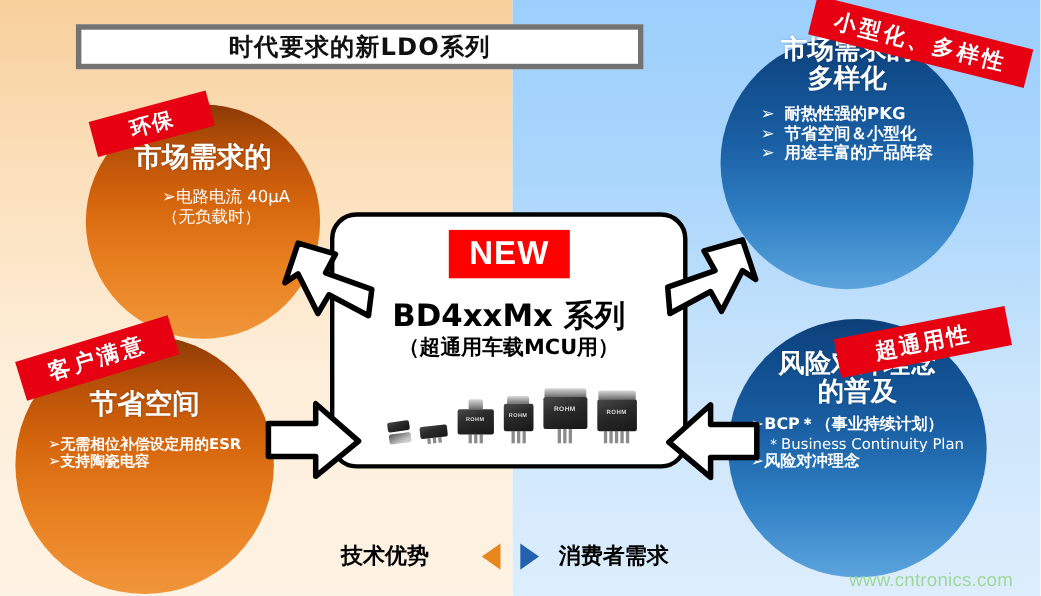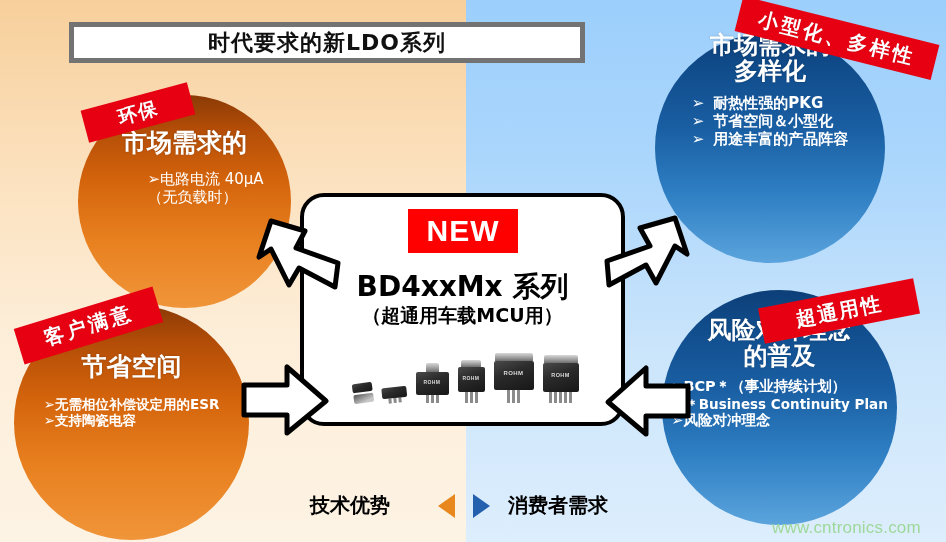--- a/index.html
+++ b/index.html
@@ -60,21 +60,21 @@
   #circle-ease .c-list{font-size:13.5px;font-weight:bold;margin-top:16px;}
   
   #circle-market{left:655px;top:33px;width:230px;height:230px;}
   #circle-market .c-head{font-size:24px;}
   #circle-market .c-list{font-size:15px;font-weight:bold;margin-top:9px;}
   #circle-market .c-list div{display:flex;gap:9px;}
   
   #circle-risk{left:662px;top:290px;width:235px;height:235px;}
   #circle-risk .c-head{font-size:24px;margin-top:28px;}
   #circle-risk .c-list{font-size:14.5px;font-weight:bold;margin-top:8px;}
-  .sub-note{font-size:13.5px;font-weight:bold;padding-left:14px;}
+  .sub-note{font-size:13.5px;font-weight:normal;padding-left:14px;}
   
   .ribbon{
     position:absolute;background:#e60012;color:#fff;font-weight:bold;
     font-family:"DejaVu Sans","Liberation Sans",sans-serif;
     display:flex;align-items:center;justify-content:center;
     text-shadow:0 0 1px rgba(0,0,0,.2);
   }
   #ribbon-eco{left:83px;top:96px;width:110px;height:33px;font-size:19px;
     transform:rotate(-15deg);letter-spacing:1px;}
   #ribbon-cs{left:16px;top:307px;width:145px;height:37px;font-size:20px;

